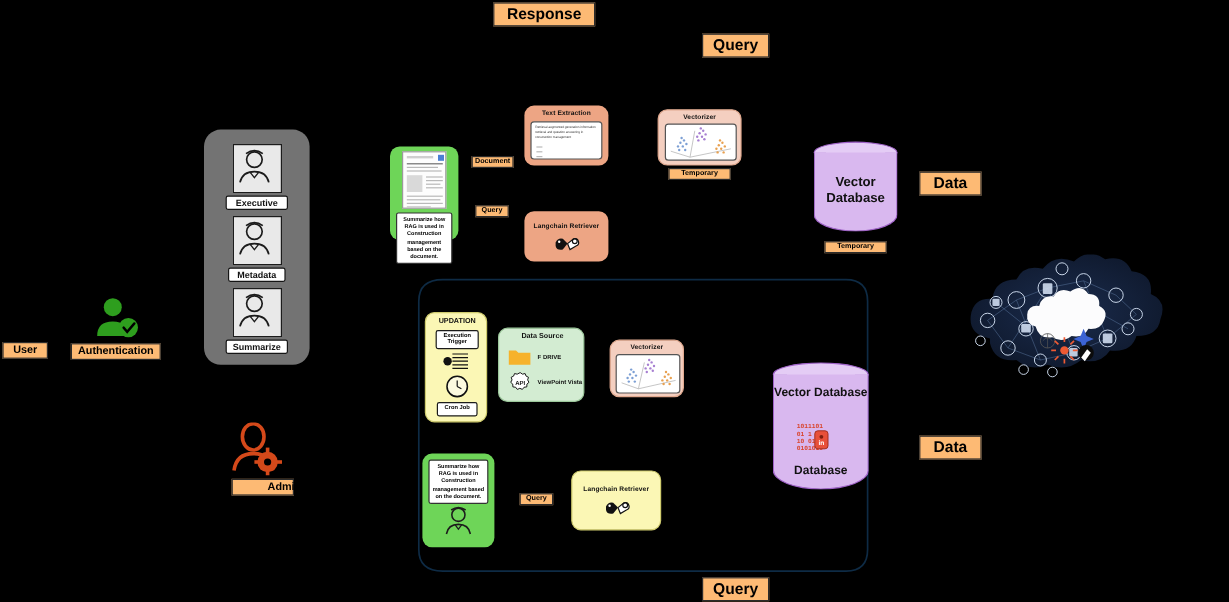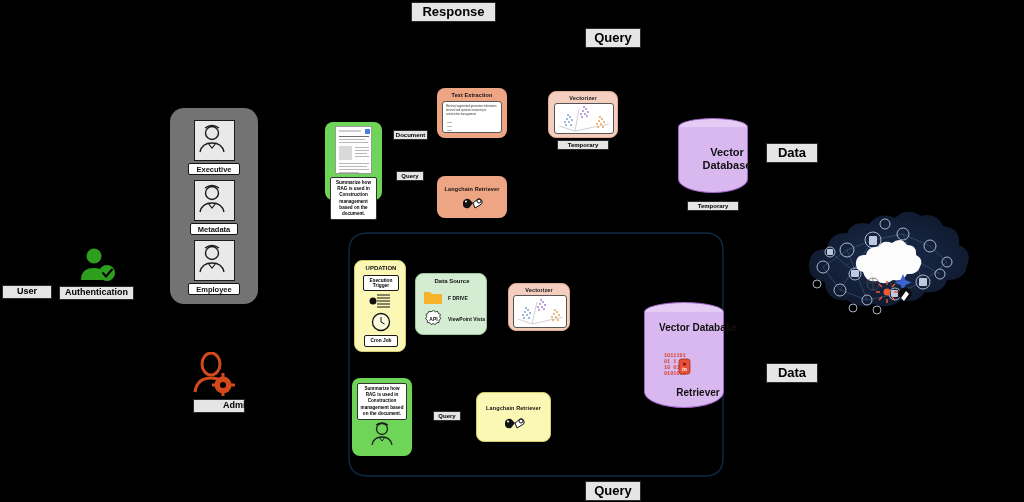--- a/index.html
+++ b/index.html
@@ -5,21 +5,21 @@
   * { box-sizing: border-box; margin:0; padding:0; }
   body {
     width:1024px; height:502px; background:#000; overflow:hidden;
     font-family:"Liberation Sans", sans-serif; position:relative;
   }
   #canvas { position:absolute; inset:0; }
   .abs { position:absolute; }
 
   
   .pill {
-    background:#e5e5e5; color:#000; border:1px solid #2b2b2b;
+    background:#fdba74; color:#000; border:1px solid #2b2b2b;
     display:flex; align-items:center; justify-content:center;
     font-weight:bold; text-align:center; line-height:1.05;
   }
   .pill-lg { font-size:13px; height:20px; padding:0 10px; }
   .pill-md { font-size:9px;  height:14px; padding:0 7px; }
   .pill-sm { font-size:6px;  height:10px; padding:0 5px; }
 
   
   .role-panel {
     background:#737373; border-radius:14px;
@@ -60,21 +60,21 @@
     background:#fff; border:1px solid #333; border-radius:2px;
     font-size:4.6px; font-weight:bold; color:#000; line-height:1.35;
     text-align:center; padding:2px 2px;
   }
 
   
   .cyl-body { background:#d9b8ef; border:1.6px solid #a063c9; border-top:none; }
   .cyl-top {
     background:#e4ccf5; border:1.6px solid #a063c9; border-radius:50%;
   }
-  .cyl-text { font-size:11px; font-weight:bold; color:#111; text-align:center; line-height:1.15;margin-left:14px; }
+  .cyl-text { font-size:11px; font-weight:bold; color:#111; text-align:center; line-height:1.15; }
   .cyl-text.sm { font-size:10px; }
 
   
   .nested-label {
     background:#fff; border:1px solid #1b1b1b; border-radius:2px;
     font-size:4.8px; font-weight:bold; text-align:center; color:#000;
     display:flex; align-items:center; justify-content:center; line-height:1.1;
   }
   .sect-title { font-size:6px; font-weight:bold; color:#111; }
   .ds-item { font-size:5px; font-weight:bold; color:#111; }
@@ -96,21 +96,21 @@
   <div class="abs pill pill-lg" style="left:411px; top:2px; width:85px;">Response</div>
 
   <div class="abs pill pill-lg" style="left:585px; top:28px; width:56px;">Query</div>
 
   <div class="abs pill pill-lg" style="left:766px; top:143px; width:52px;">Data</div>
 
   <div class="abs pill pill-lg" style="left:766px; top:363px; width:52px;">Data</div>
 
   <div class="abs pill pill-lg" style="left:585px; top:481px; width:56px;">Query</div>
 
-  <div class="abs pill pill-md" style="left:2px; top:285px; width:50px;">User</div>
+  <div class="abs pill pill-md" style="left:2px; top:285px; width:38px;">User</div>
 
   <div class="abs" style="left:78px; top:248px; width:40px; height:34px;">
     <svg viewBox="0 0 40 34" width="40" height="34">
       <circle cx="16" cy="8" r="7.5" fill="#2e9e1e"></circle>
       <path d="M3 32 q0-12 13-12 q13 0 13 12 z" fill="#2e9e1e"></path>
       <circle cx="29" cy="25" r="8" fill="#2e9e1e"></circle>
       <path d="M25 25 l3 3.5 l6-7" stroke="#000" stroke-width="2" fill="none" stroke-linecap="round"></path>
     </svg>
   </div>
   <div class="abs pill pill-md" style="left:59px; top:286px; width:75px;">Authentication</div>
@@ -154,21 +154,21 @@
     <div class="abs role-label" style="left:20px; top:115px; width:48px;">Metadata</div>
 
     <div class="abs role-card" style="left:24px; top:132px; width:41px; height:41px;">
       <svg viewBox="0 0 34 34" width="34" height="34">
         <circle cx="17" cy="12" r="6.5" fill="none" stroke="#1c1c1c" stroke-width="1.4"></circle>
         <path d="M10 7 q7-5 14 0" fill="none" stroke="#1c1c1c" stroke-width="1.4"></path>
         <path d="M5 31 q2-9 12-9 q10 0 12 9" fill="none" stroke="#1c1c1c" stroke-width="1.4"></path>
         <path d="M13 22 l4 5 l4-5" fill="none" stroke="#1c1c1c" stroke-width="1.1"></path>
       </svg>
     </div>
-    <div class="abs role-label" style="left:18px; top:175px; width:52px;">Employee</div>
+    <div class="abs role-label" style="left:18px; top:175px; width:52px;">Summarize</div>
   </div>
 
   <div class="box box-green" style="left:325px; top:122px; width:57px; height:78px;">
     <div class="abs docthumb" style="left:10px; top:4px; width:37px; height:48px;">
       <div class="dblock" style="left:3px; top:3px; width:22px; height:2px;"></div>
       <div class="dblock" style="left:29px; top:2px; width:5px; height:5px; background:#4a7fd4;"></div>
       <div class="dl dark" style="left:3px; top:9px; width:30px;"></div>
       <div class="dl" style="left:3px; top:12px; width:26px;"></div>
       <div class="dl" style="left:3px; top:15px; width:29px;"></div>
       <div class="dblock" style="left:3px; top:19px; width:13px; height:14px; background:#d9d9d9;"></div>
@@ -347,21 +347,21 @@
           <text x="2" y="11">01 1 10</text>
           <text x="2" y="17">10   01</text>
           <text x="2" y="23">0101010</text>
         </g>
         <rect x="17" y="7" width="11" height="15" rx="2.5" fill="#e8503a" stroke="#a12d1c" stroke-width="0.8"></rect>
         <circle cx="22.5" cy="12" r="1.6" fill="#7e1f10"></circle>
         <text x="22.5" y="19" font-size="5.5" font-family="Liberation Sans, sans-serif" font-weight="bold" fill="#fff" text-anchor="middle">in</text>
       </svg>
     </div>
     <div class="abs cyl-text sm" style="left:0; top:85px; width:80px;">
-      <span>Retriever</span>
+      <span>Database</span>
     </div>
   </div>
 
   <div class="box box-green" style="left:352px; top:378px; width:60px; height:78px;">
     <div class="abs green-cap" style="left:5px; top:5px; width:50px;">Summarize how RAG is used in Construction management based on the document.</div>
     <div class="abs" style="left:18px; top:42px; width:24px; height:26px;">
       <svg viewBox="0 0 24 26" width="24" height="26">
         <circle cx="12" cy="9" r="5.5" fill="none" stroke="#1c1c1c" stroke-width="1.3"></circle>
         <path d="M6 5 q6-4 12 0" fill="none" stroke="#1c1c1c" stroke-width="1.3"></path>
         <path d="M2 25 q1.5-8 10-8 q8.5 0 10 8" fill="none" stroke="#1c1c1c" stroke-width="1.3"></path>

